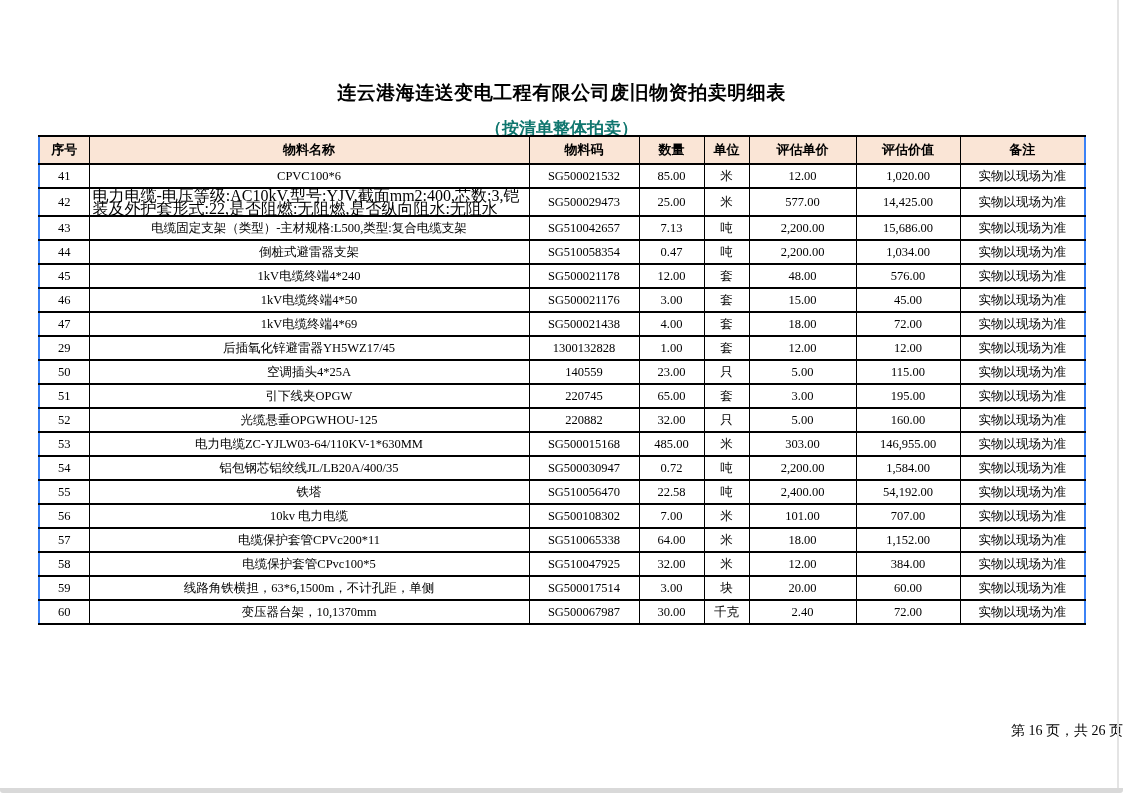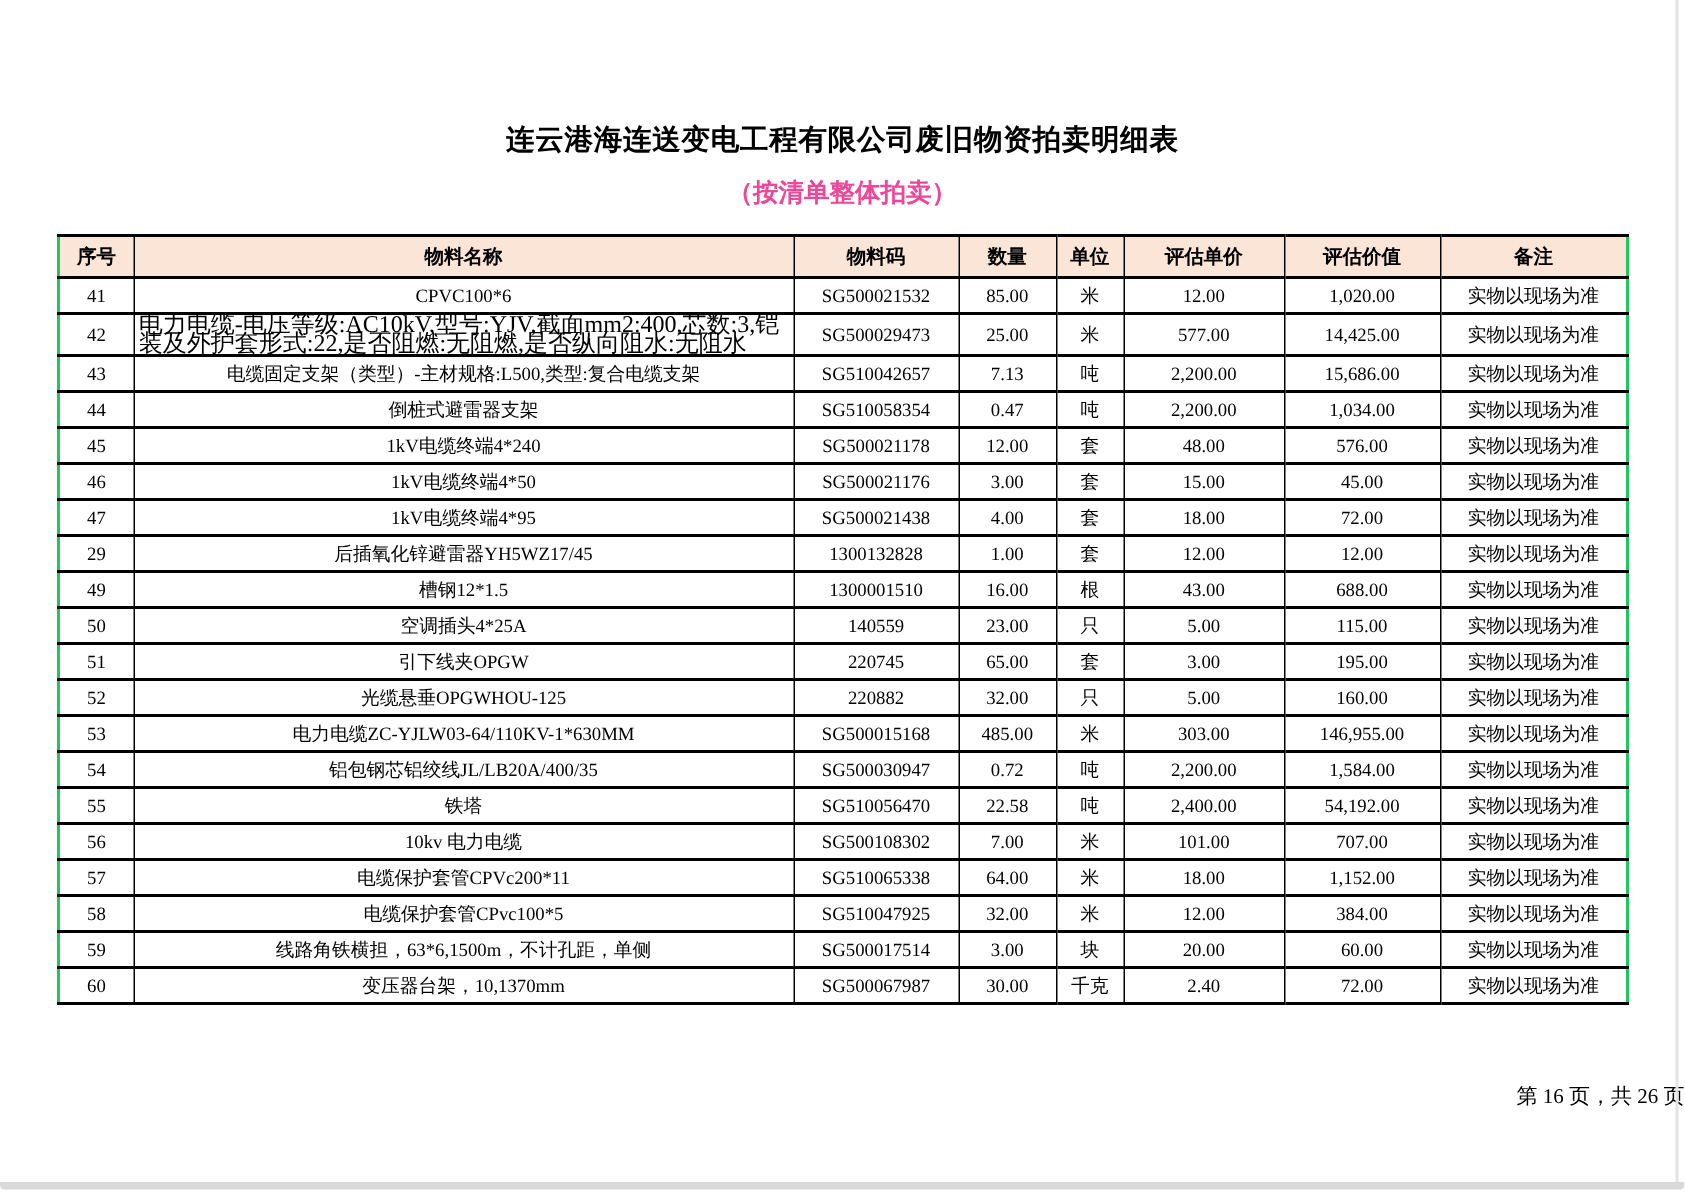--- a/index.html
+++ b/index.html
@@ -28,25 +28,25 @@
   .subtitle {
     position: absolute;
     top: 117px; left: 0; width: 1123px;
     text-align: center;
     font-size: 17px;
     font-weight: bold;
     font-family: "Liberation Sans", "DejaVu Sans", sans-serif;
   }
   table.mat {
     position: absolute;
-    left: 38px; top: 156px;
+    left: 38px; top: 135px;
     width: 1046px;
     border-collapse: collapse;
     table-layout: fixed;
-    border: 2px solid #22c55e;
+    border: 2px solid #3b82f6;
   }
   table.mat th, table.mat td {
     border-left: 1px solid #000;
     border-right: 1px solid #000;
     border-top: 2px solid #000;
     border-bottom: 2px solid #000;
     text-align: center;
     vertical-align: middle;
     padding: 0 3px;
     overflow: hidden;
@@ -97,21 +97,21 @@
     width: 1123px; height: 5px;
     background: #d9d9d9;
     border-radius: 0 0 3px 3px;
   }
 </style>
 </head>
 <body>
 
 <div class="page">
   <div class="title">连云港海连送变电工程有限公司废旧物资拍卖明细表</div>
-  <div class="subtitle" style="color: #ec4899;">（按清单整体拍卖）</div>
+  <div class="subtitle" style="color: #0f766e;">（按清单整体拍卖）</div>
 
   <table class="mat">
     <colgroup>
       <col class="c-seq">
         <col class="c-name">
         <col class="c-code">
         <col class="c-qty">
       <col class="c-unit">
         <col class="c-price">
         <col class="c-value">
@@ -198,51 +198,39 @@
           <td>SG500021176</td>
           <td>3.00</td>
           <td>套</td>
           <td>15.00</td>
           <td>45.00</td>
           <td>实物以现场为准</td>
         </tr>
         <tr>
           <td>47</td>
           <td class="name-cell">
-            <div class="cellwrap">1kV电缆终端4*95</div>
+            <div class="cellwrap">1kV电缆终端4*69</div>
           </td>
           <td>SG500021438</td>
           <td>4.00</td>
           <td>套</td>
           <td>18.00</td>
           <td>72.00</td>
           <td>实物以现场为准</td>
         </tr>
         <tr>
           <td>29</td>
           <td class="name-cell">
             <div class="cellwrap">后插氧化锌避雷器YH5WZ17/45</div>
           </td>
           <td>1300132828</td>
           <td>1.00</td>
           <td>套</td>
           <td>12.00</td>
           <td>12.00</td>
-          <td>实物以现场为准</td>
-        </tr>
-        <tr>
-          <td>49</td>
-          <td class="name-cell">
-            <div class="cellwrap">槽钢12*1.5</div>
-          </td>
-          <td>1300001510</td>
-          <td>16.00</td>
-          <td>根</td>
-          <td>43.00</td>
-          <td>688.00</td>
           <td>实物以现场为准</td>
         </tr>
         <tr>
           <td>50</td>
           <td class="name-cell">
             <div class="cellwrap">空调插头4*25A</div>
           </td>
           <td>140559</td>
           <td>23.00</td>
           <td>只</td>

